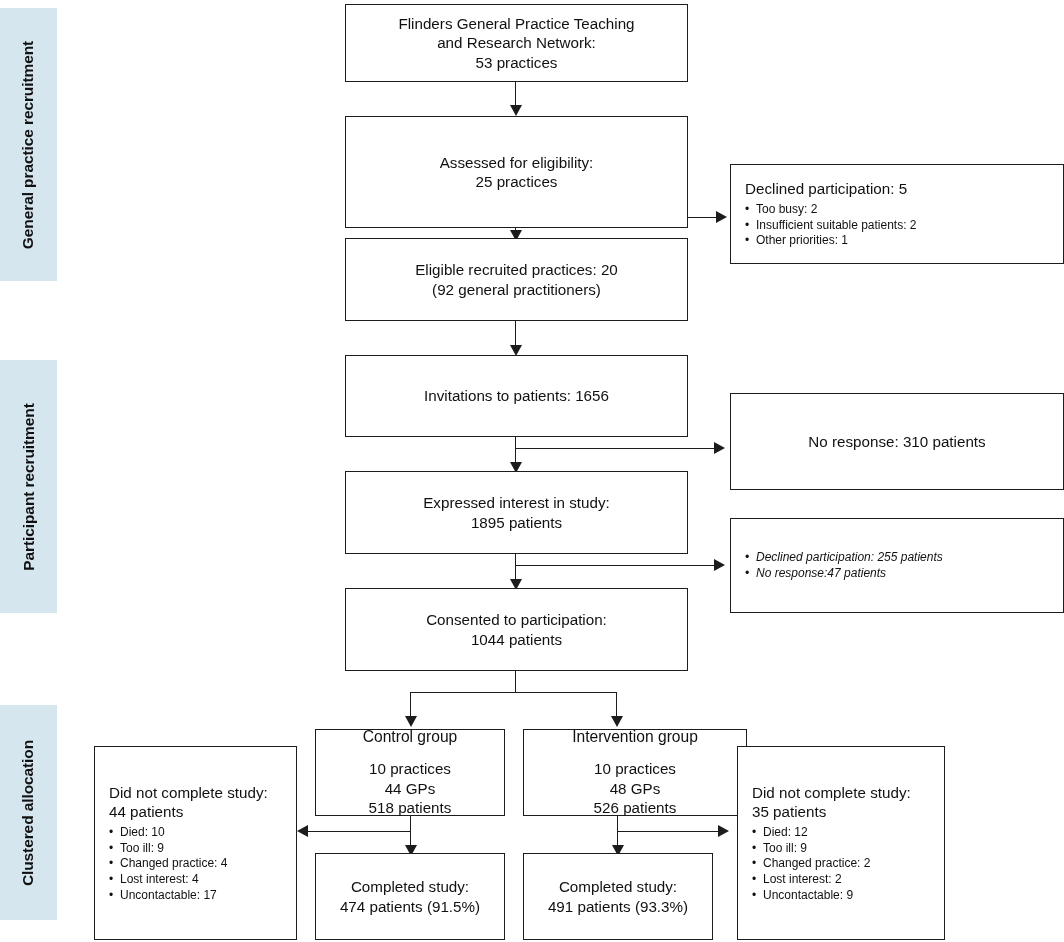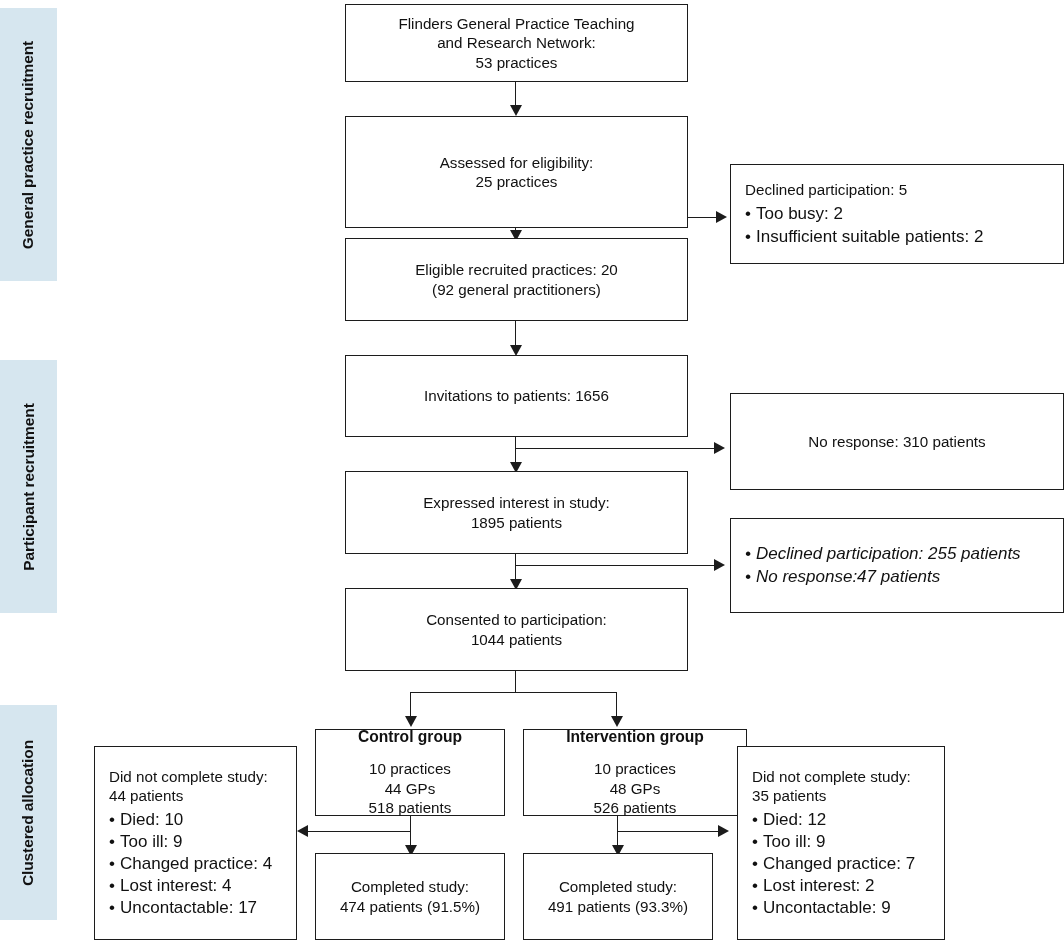--- a/index.html
+++ b/index.html
@@ -52,42 +52,42 @@
     align-items: flex-start;
     text-align: left;
   }
   .txt {
     font-size: 15.2px;
     line-height: 1.28;
     color: #111111;
     white-space: nowrap;
   }
   .txt.hd {
-    font-weight: bold;
+    font-weight: normal;
     font-size: 15.6px;
     margin-bottom: 12px;
   }
   .pad {
     padding: 0 14px;
   }
   .listwrap {
     padding: 0 0 0 14px;
   }
   .lead {
     font-size: 15.2px;
     line-height: 1.26;
     white-space: nowrap;
   }
   .bullets {
     margin: 4px 0 0 0;
     padding: 0;
     list-style: none;
   }
   .bullets li {
-    font-size: 17px;
+    font-size: 12px;
     line-height: 1.3;
     white-space: nowrap;
   }
   .bullets li::before {
     content: "\2022";
     display: inline-block;
     width: 11px;
     color: #111111;
   }
   
@@ -185,20 +185,21 @@
     <div class="txt pad">Assessed for eligibility:</div>
     <div class="txt pad">25 practices</div>
   </div>
 
   <div class="box leftal" style="left:730px; top:164px; width:334px; height:100px;">
     <div class="listwrap">
       <div class="lead">Declined participation: 5</div>
       <ul class="bullets">
         <li>Too busy: 2</li>
         <li>Insufficient suitable patients: 2</li>
+        <li>Other priorities: 1</li>
       </ul>
     </div>
   </div>
 
   <div class="box center" style="left:345px; top:238px; width:343px; height:83px;">
     <div class="txt pad">Eligible recruited practices: 20</div>
     <div class="txt pad">(92 general practitioners)</div>
   </div>
 
   <div class="box center" style="left:345px; top:355px; width:343px; height:82px;">
@@ -266,20 +267,20 @@
     </div>
   </div>
 
   <div class="box leftal" style="left:737px; top:746px; width:208px; height:194px;">
     <div class="listwrap">
       <div class="lead">Did not complete study:</div>
       <div class="lead">35 patients</div>
       <ul class="bullets">
         <li>Died: 12</li>
         <li>Too ill: 9</li>
-        <li>Changed practice: 7</li>
+        <li>Changed practice: 2</li>
         <li>Lost interest: 2</li>
         <li>Uncontactable: 9</li>
       </ul>
     </div>
   </div>
 
 </div>
 
 </body></html>

